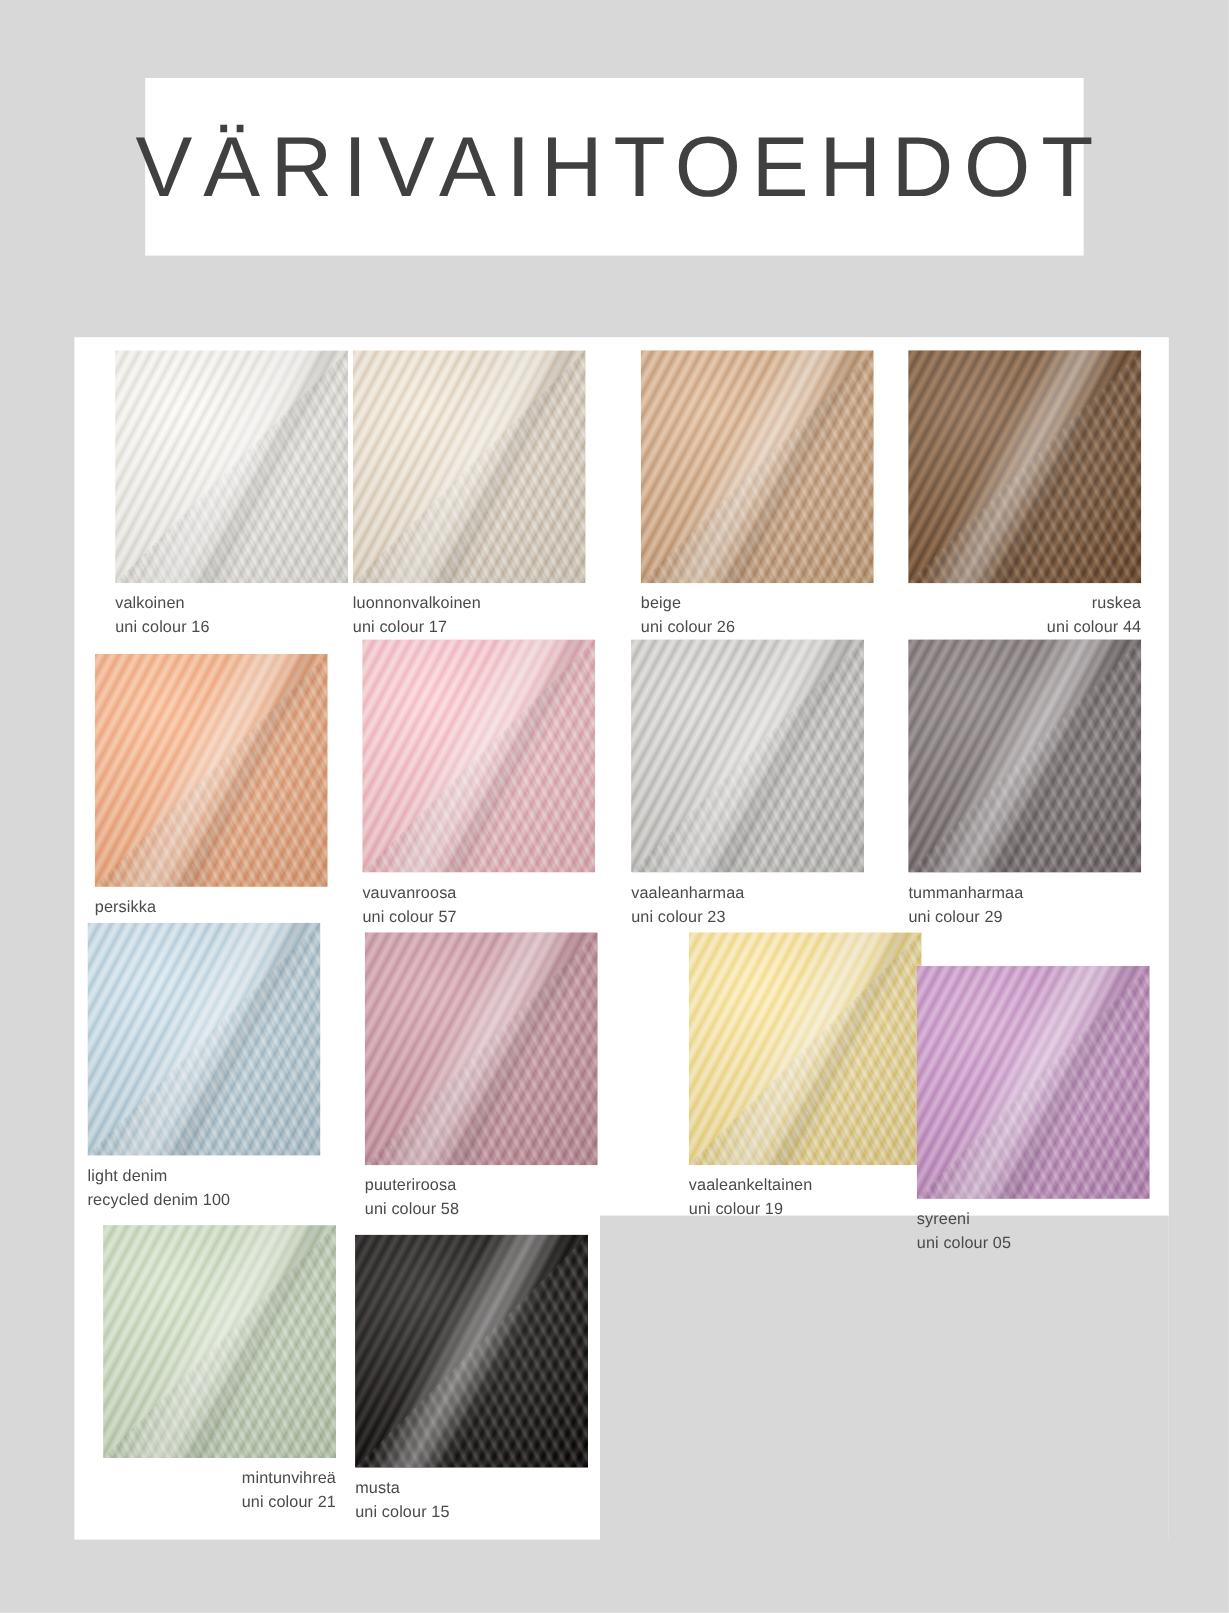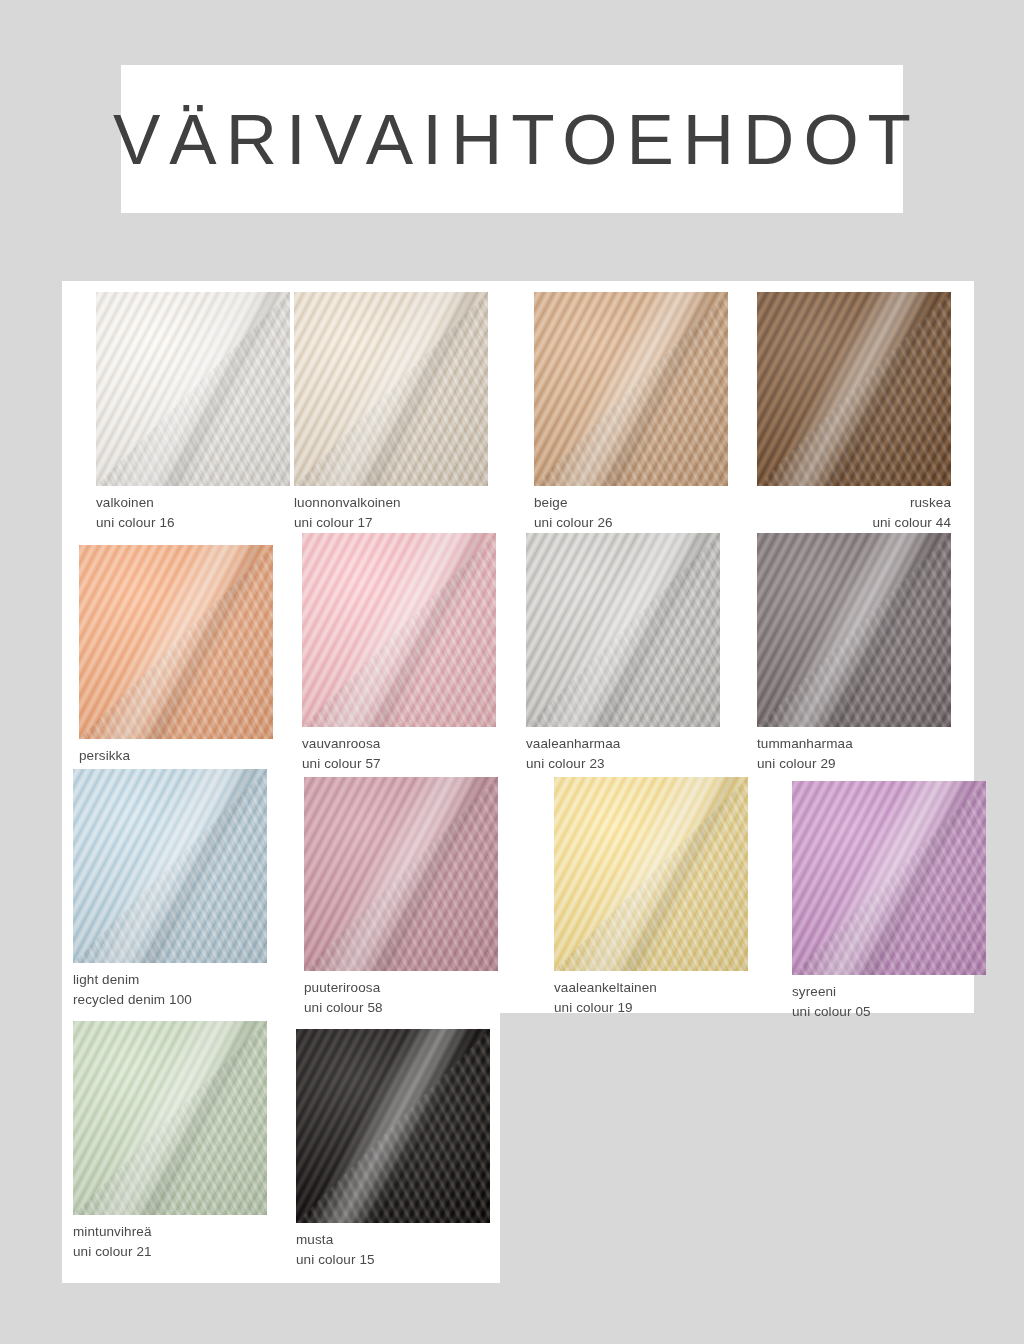--- a/index.html
+++ b/index.html
@@ -212,45 +212,45 @@
         <div class="yarn" style="background: repeating-linear-gradient(118deg, rgb(188, 131, 145) 0px, rgb(207, 154, 166) 2px, rgb(221, 176, 186) 4.5px, rgb(207, 154, 166) 7px, rgb(188, 131, 145) 9px), rgb(207, 154, 166);"></div>
         <div style="position: absolute; inset: 0px; background: repeating-linear-gradient(62deg, rgba(0, 0, 0, 0.1) 0px, rgba(255, 255, 255, 0.16) 3px, rgba(0, 0, 0, 0.1) 6.5px, rgba(0, 0, 0, 0.02) 9px); clip-path: polygon(0px 100%, 100% 0px, 100% 100%);"></div>
         <div style="position: absolute; inset: 0px; background: linear-gradient(118deg, rgba(255, 255, 255, 0) 38%, rgba(255, 255, 255, 0.3) 46%, rgba(255, 255, 255, 0.42) 50%, rgba(255, 255, 255, 0.22) 55%, rgba(0, 0, 0, 0.1) 60%, rgba(0, 0, 0, 0) 66%);"></div>
         <div style="position: absolute; inset: 0px; background: radial-gradient(120% 120% at 30% 25%, rgba(255, 255, 255, 0.22), rgba(0, 0, 0, 0.1) 85%);"></div>
       </div>
       <div class="labels">
         <span class="name">puuteriroosa</span>
         <span class="code">uni colour 58</span>
       </div>
     </div>
-    <div class="cell" style="left: 444px; top: 496px; padding-left: 48px;">
+    <div class="cell" style="left: 464px; top: 496px; padding-left: 48px;">
       <div class="swatch">
         <div class="yarn" style="background: repeating-linear-gradient(118deg, rgb(242, 212, 121) 0px, rgb(249, 227, 156) 2px, rgb(253, 240, 194) 4.5px, rgb(249, 227, 156) 7px, rgb(242, 212, 121) 9px), rgb(249, 227, 156);"></div>
         <div style="position: absolute; inset: 0px; background: repeating-linear-gradient(62deg, rgba(0, 0, 0, 0.1) 0px, rgba(255, 255, 255, 0.16) 3px, rgba(0, 0, 0, 0.1) 6.5px, rgba(0, 0, 0, 0.02) 9px); clip-path: polygon(0px 100%, 100% 0px, 100% 100%);"></div>
         <div style="position: absolute; inset: 0px; background: linear-gradient(118deg, rgba(255, 255, 255, 0) 38%, rgba(255, 255, 255, 0.3) 46%, rgba(255, 255, 255, 0.42) 50%, rgba(255, 255, 255, 0.22) 55%, rgba(0, 0, 0, 0.1) 60%, rgba(0, 0, 0, 0) 66%);"></div>
         <div style="position: absolute; inset: 0px; background: radial-gradient(120% 120% at 30% 25%, rgba(255, 255, 255, 0.22), rgba(0, 0, 0, 0.1) 85%);"></div>
       </div>
       <div class="labels">
         <span class="name">vaaleankeltainen</span>
         <span class="code">uni colour 19</span>
       </div>
     </div>
-    <div class="cell" style="left: 702px; top: 500px; margin-left: 28px;">
+    <div class="cell" style="left: 702px; top: 524px;">
       <div class="swatch">
         <div class="yarn" style="background: repeating-linear-gradient(118deg, rgb(182, 126, 181) 0px, rgb(201, 148, 200) 2px, rgb(219, 175, 216) 4.5px, rgb(201, 148, 200) 7px, rgb(182, 126, 181) 9px), rgb(201, 148, 200);"></div>
         <div style="position: absolute; inset: 0px; background: repeating-linear-gradient(62deg, rgba(0, 0, 0, 0.1) 0px, rgba(255, 255, 255, 0.16) 3px, rgba(0, 0, 0, 0.1) 6.5px, rgba(0, 0, 0, 0.02) 9px); clip-path: polygon(0px 100%, 100% 0px, 100% 100%);"></div>
         <div style="position: absolute; inset: 0px; background: linear-gradient(118deg, rgba(255, 255, 255, 0) 38%, rgba(255, 255, 255, 0.3) 46%, rgba(255, 255, 255, 0.42) 50%, rgba(255, 255, 255, 0.22) 55%, rgba(0, 0, 0, 0.1) 60%, rgba(0, 0, 0, 0) 66%);"></div>
         <div style="position: absolute; inset: 0px; background: radial-gradient(120% 120% at 30% 25%, rgba(255, 255, 255, 0.22), rgba(0, 0, 0, 0.1) 85%);"></div>
       </div>
       <div class="labels">
         <span class="name">syreeni</span>
         <span class="code">uni colour 05</span>
       </div>
     </div>
-    <div class="cell" style="left: 11px; top: 740px;">
+    <div class="cell" style="left: 24px; top: 740px; text-align: right;">
       <div class="swatch">
         <div class="yarn" style="background: repeating-linear-gradient(118deg, rgb(183, 203, 169) 0px, rgb(204, 220, 192) 2px, rgb(223, 234, 214) 4.5px, rgb(204, 220, 192) 7px, rgb(183, 203, 169) 9px), rgb(204, 220, 192);"></div>
         <div style="position: absolute; inset: 0px; background: repeating-linear-gradient(62deg, rgba(0, 0, 0, 0.1) 0px, rgba(255, 255, 255, 0.16) 3px, rgba(0, 0, 0, 0.1) 6.5px, rgba(0, 0, 0, 0.02) 9px); clip-path: polygon(0px 100%, 100% 0px, 100% 100%);"></div>
         <div style="position: absolute; inset: 0px; background: linear-gradient(118deg, rgba(255, 255, 255, 0) 38%, rgba(255, 255, 255, 0.3) 46%, rgba(255, 255, 255, 0.42) 50%, rgba(255, 255, 255, 0.22) 55%, rgba(0, 0, 0, 0.1) 60%, rgba(0, 0, 0, 0) 66%);"></div>
         <div style="position: absolute; inset: 0px; background: radial-gradient(120% 120% at 30% 25%, rgba(255, 255, 255, 0.22), rgba(0, 0, 0, 0.1) 85%);"></div>
       </div>
       <div class="labels">
         <span class="name">mintunvihreä</span>
         <span class="code">uni colour 21</span>
       </div>

